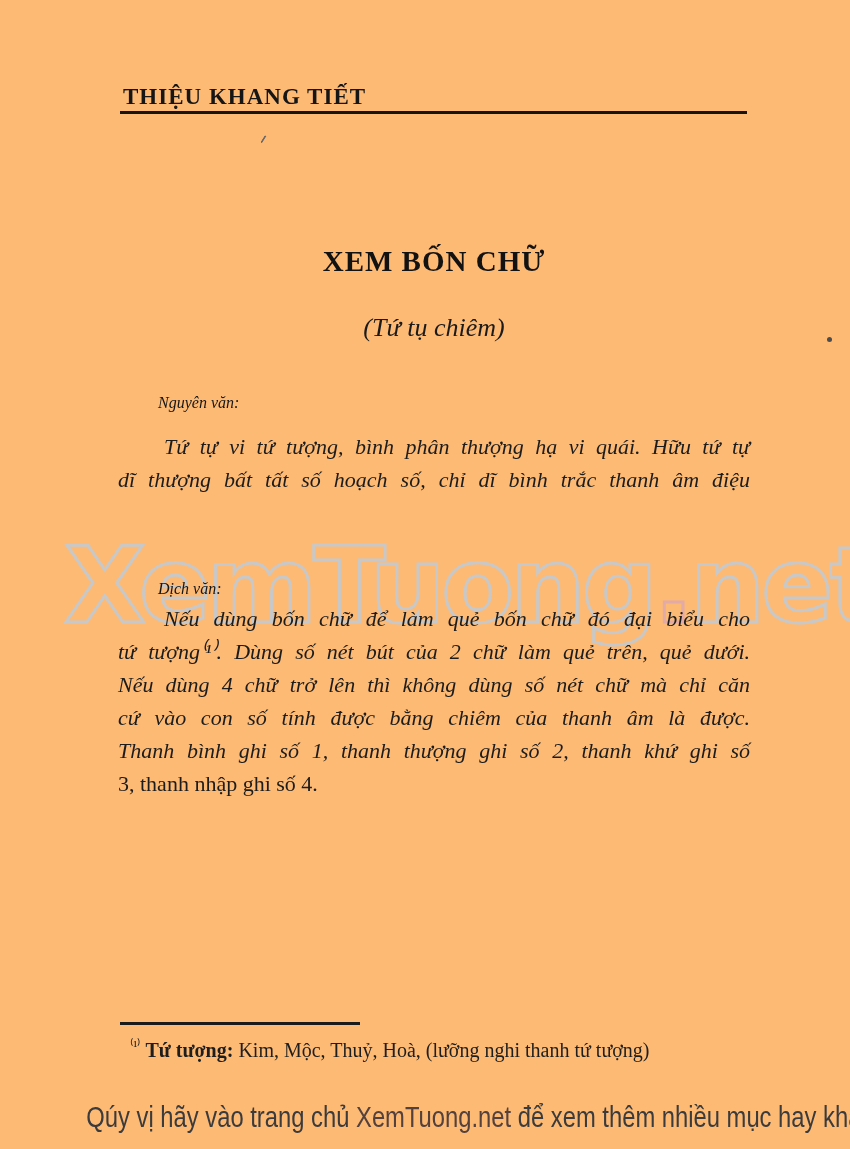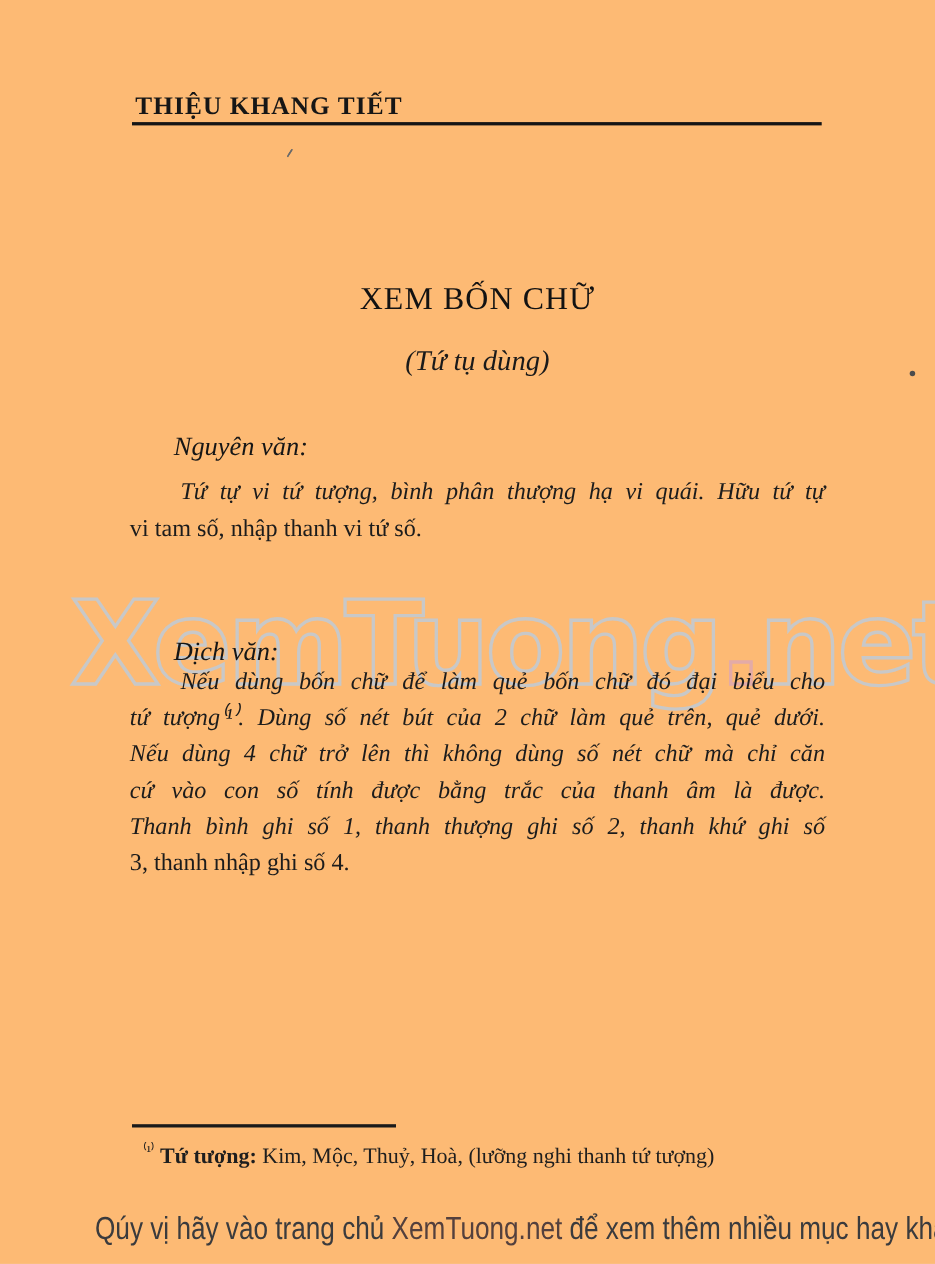--- a/index.html
+++ b/index.html
@@ -56,39 +56,39 @@
     white-space: nowrap;
     color: transparent;
     -webkit-text-stroke: 3px #c8c8c8;
     user-select: none;
   }
   .watermark .wm-dot { -webkit-text-stroke: 3px #e3aba7; }
   
   .content { position: absolute; left: 118px; top: 0; width: 632px; height: 100%; z-index: 2; }
   .doc-title {
     position: absolute;
-    left: 0; top: 256px; width: 100%;
+    left: 0; top: 245px; width: 100%;
     text-align: center;
     font-size: 29px;
-    font-weight: normal;
+    font-weight: bold;
     letter-spacing: 1px;
     color: #121212;
   }
   .doc-subtitle {
     position: absolute;
     left: 0; top: 313px; width: 100%;
     text-align: center;
     font-size: 26px;
     font-style: italic;
     color: #1a1a1a;
   }
   .sec-label {
     position: absolute;
     left: 40px;
-    font-size: 24px;
+    font-size: 16px;
     font-style: italic;
     color: #161616;
   }
   .sec-label.nguyen { top: 394px; }
   .sec-label.dich { top: 564px; margin-top: 16px; }
   .para { position: absolute; left: 0; width: 632px; font-size: 22px; line-height: 33px; }
   .para.p1 { top: 430px; }
   .para.p2 { top: 602px; }
   .jl { text-align: justify; text-align-last: justify; font-style: italic; }
   .ll { text-align: left; text-align-last: left; }
@@ -146,34 +146,34 @@
   <div class="running-head">THIỆU KHANG TIẾT</div>
   <div class="head-rule"></div>
 
   <span class="artifact-tick"></span>
   <span class="artifact-dot"></span>
 
   <div class="watermark"><span>XemTuong</span><span class="wm-dot">.</span><span>net</span></div>
 
   <div class="content">
     <div class="doc-title">XEM BỐN CHỮ</div>
-    <div class="doc-subtitle">(Tứ tụ dùng)</div>
+    <div class="doc-subtitle">(Tứ tụ chiêm)</div>
 
     <div class="sec-label nguyen">Nguyên văn:</div>
     <div class="para p1">
       <div class="jl ind">Tứ tự vi tứ tượng, bình phân thượng hạ vi quái. Hữu tứ tự</div>
-      <div class="ll">vi tam số, nhập thanh vi tứ số.</div>
+      <div class="jl">dĩ thượng bất tất số hoạch số, chỉ dĩ bình trắc thanh âm điệu</div>
     </div>
 
     <div class="sec-label dich">Dịch văn:</div>
     <div class="para p2">
       <div class="jl ind">Nếu dùng bốn chữ để làm quẻ bốn chữ đó đại biểu cho</div>
       <div class="jl">tứ tượng⁽¹⁾. Dùng số nét bút của 2 chữ làm quẻ trên, quẻ dưới.</div>
       <div class="jl">Nếu dùng 4 chữ trở lên thì không dùng số nét chữ mà chỉ căn</div>
-      <div class="jl">cứ vào con số tính được bằng trắc của thanh âm là được.</div>
+      <div class="jl">cứ vào con số tính được bằng chiêm của thanh âm là được.</div>
       <div class="jl">Thanh bình ghi số 1, thanh thượng ghi số 2, thanh khứ ghi số</div>
       <div class="ll">3, thanh nhập ghi số 4.</div>
     </div>
   </div>
 
   <div class="foot-rule"></div>
   <div class="footnote"><span class="fn-marker">⁽¹⁾</span> <span class="fn-term">Tứ tượng:</span><span> Kim, Mộc, Thuỷ, Hoà, (lưỡng nghi thanh tứ tượng)</span></div>
 
   <div class="page-number">56</div>
 

